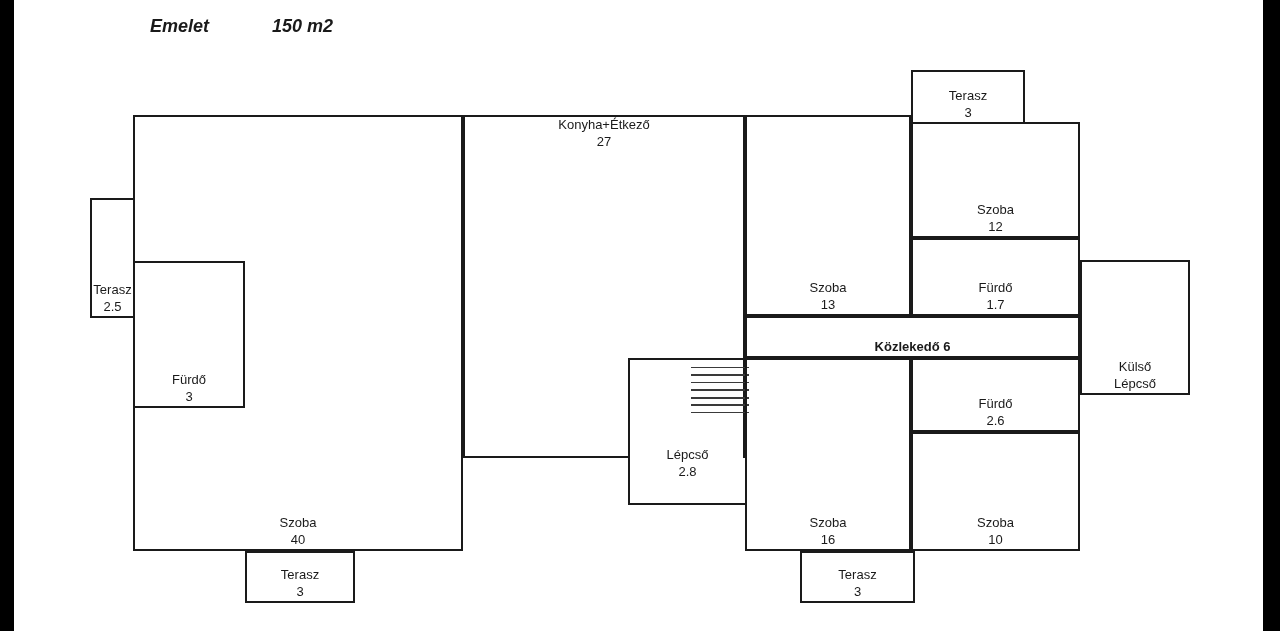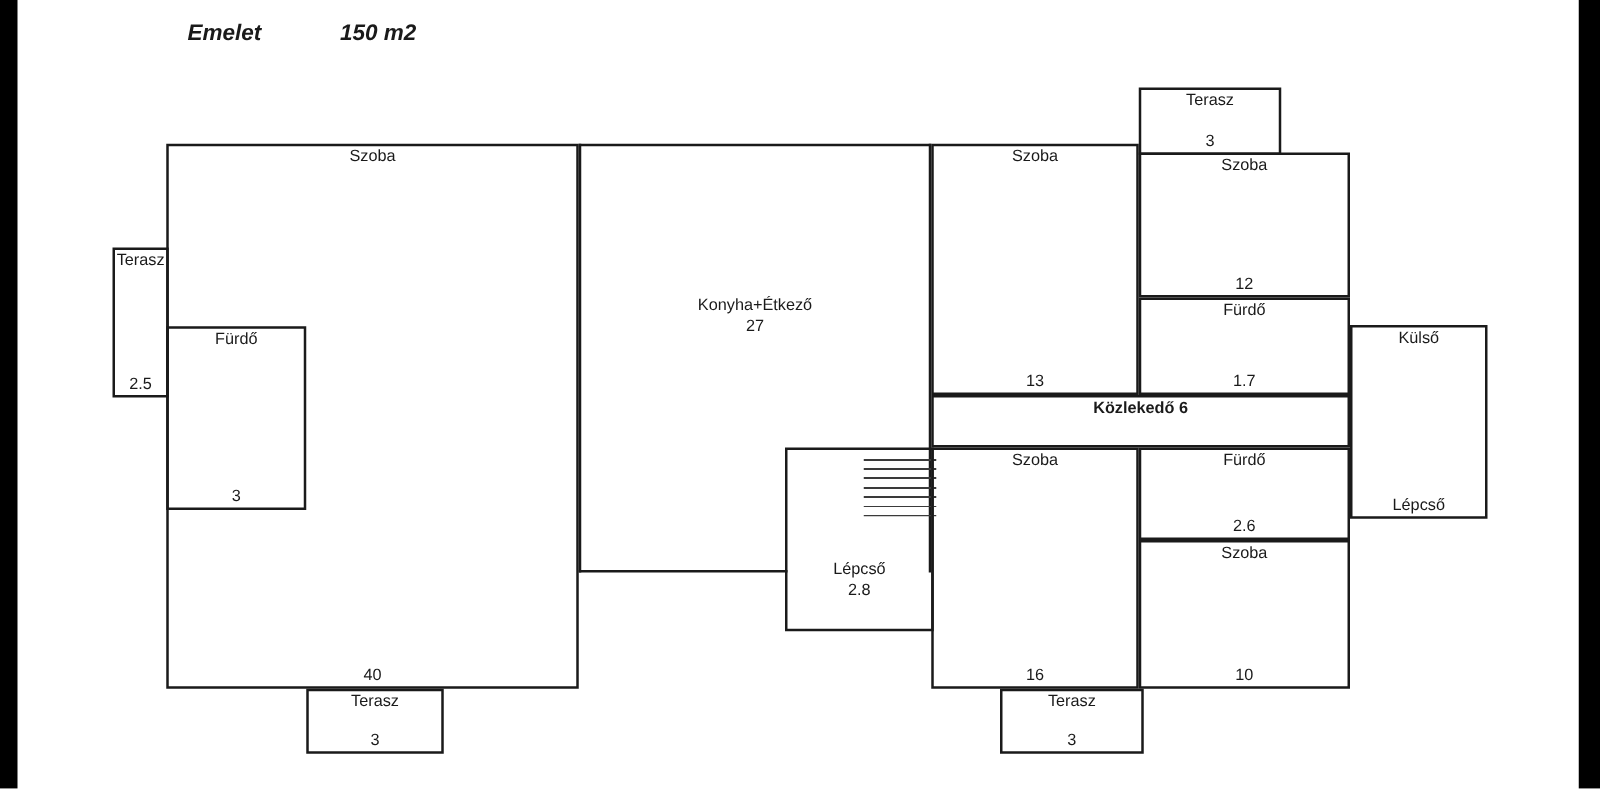--- a/index.html
+++ b/index.html
@@ -16,27 +16,27 @@
   .filmbar.right{left:1263px;width:17px;}
 
   .header{position:absolute;left:150px;top:16px;font-size:18px;font-weight:bold;font-style:italic;}
   .header .hrow{display:flex;margin-bottom:14px;}
   .header .hlabel{width:122px;}
   .header .hvalue{}
 
   .room{
     position:absolute;box-sizing:border-box;
     border:2px solid #1a1a1a;
-    display:flex;flex-direction:column;align-items:center;justify-content:space-between;
+    display:flex;flex-direction:column;align-items:center;justify-content:flex-end;
     text-align:center;font-size:13px;line-height:1.3;background:transparent;
   }
   .room .rname{white-space:nowrap;}
   .room .rarea{white-space:nowrap;}
   .no-bottom{border-bottom:none;}
-  .raise{justify-content:center;padding-bottom:70px;}
+  .raise{justify-content:flex-start;padding-bottom:70px;}
   .sink{justify-content:flex-end;padding-bottom:22px;}
 
   .wallseg{position:absolute;background:#1a1a1a;}
   .stairs{
     position:absolute;left:691px;top:367px;width:58px;height:46px;
     background:repeating-linear-gradient(to bottom,#3a3a3a 0 1.5px,transparent 1.5px 7.5px);
   }
 </style>
 </head>
 <body>
@@ -98,21 +98,21 @@
 
   <div class="room" style="left:911px;top:238px;width:169px;height:78px;">
     <span class="rname">Fürdő</span>
     <span class="rarea">1.7</span>
   </div>
 
   <div class="room" style="left:745px;top:316px;width:335px;height:42px;font-weight:bold;">
     <span class="rname">Közlekedő 6</span>
   </div>
 
-  <div class="room" style="left:1080px;top:260px;width:110px;height:155px;">
+  <div class="room" style="left:1080px;top:260px;width:110px;height:135px;">
     <span class="rname">Külső</span>
     <span class="rname">Lépcső</span>
   </div>
 
   <div class="room" style="left:911px;top:358px;width:169px;height:74px;">
     <span class="rname">Fürdő</span>
     <span class="rarea">2.6</span>
   </div>
 
   <div class="room" style="left:745px;top:358px;width:166px;height:193px;">

